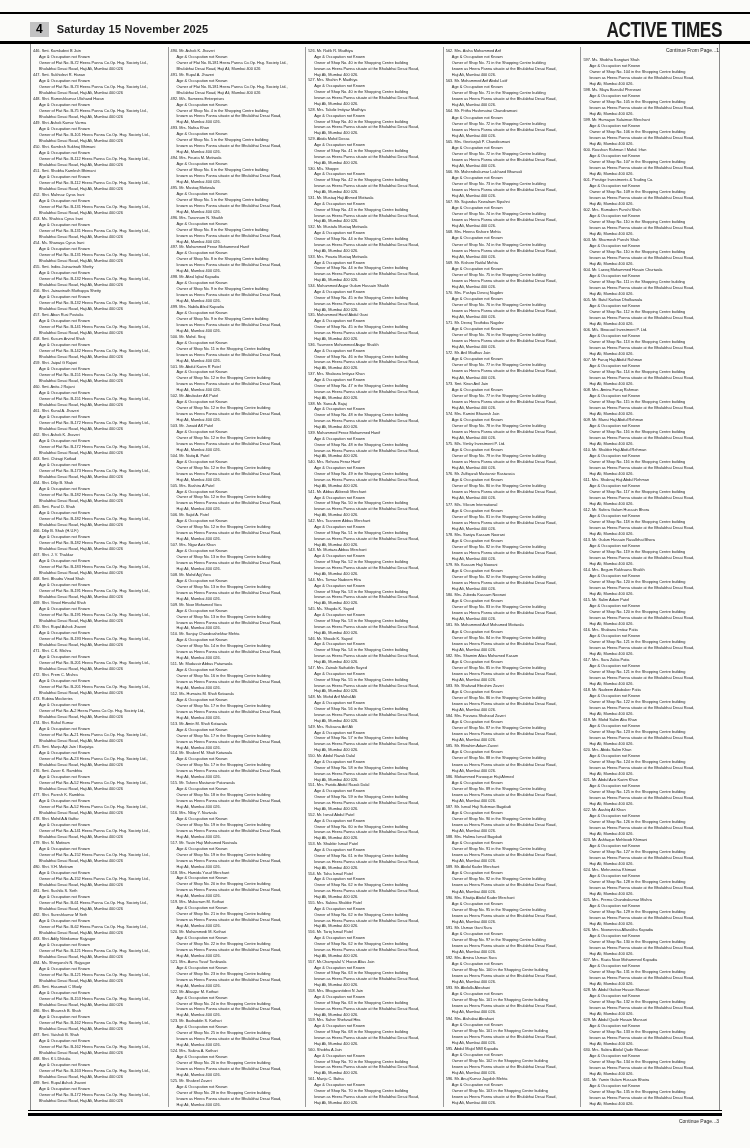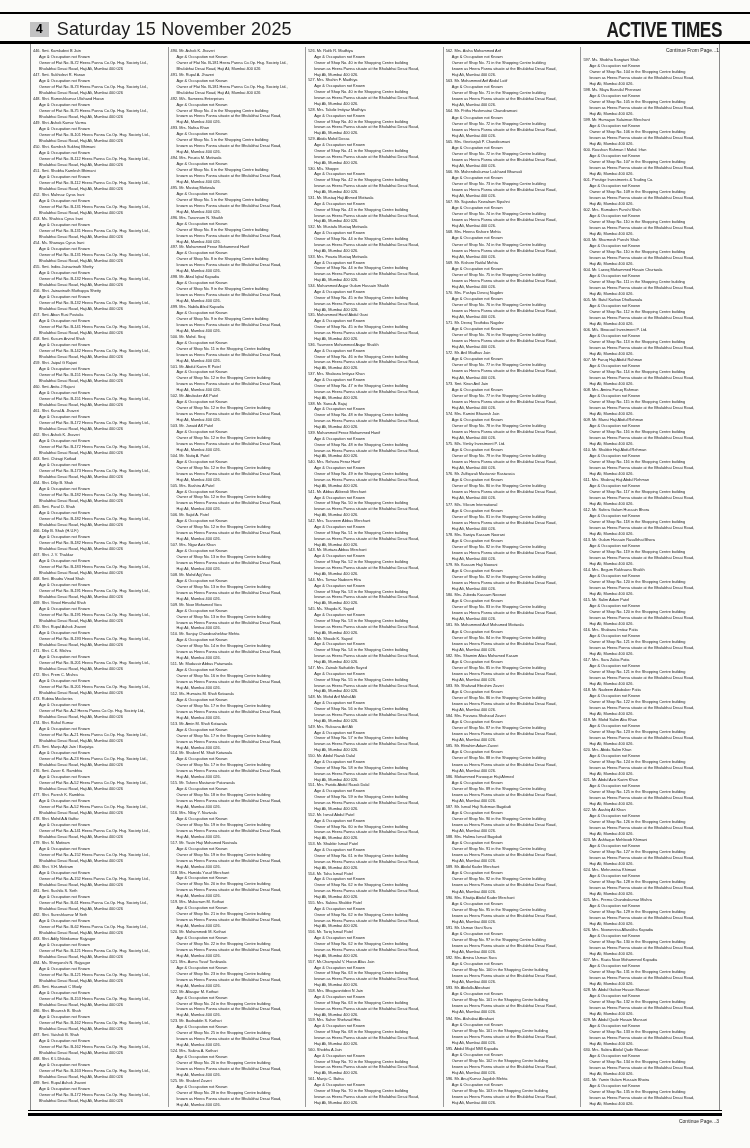--- a/index.html
+++ b/index.html
@@ -4,21 +4,21 @@
 <style>
   html,body{margin:0;padding:0;}
   body{
     width:750px;height:1148px;position:relative;overflow:hidden;
     background:#fbfbf9;color:#1c1c1c;
     font-family:"Liberation Sans",sans-serif;
   }
   .top-rule{position:absolute;left:0;right:0;top:12px;height:2px;background:#000;}
   .header{position:absolute;left:30px;right:28px;top:19px;height:20px;display:flex;align-items:center;}
   .pnum{background:#c2c2c2;color:#000;font-weight:bold;font-size:12px;line-height:15px;padding:0 6px;margin-right:8px;}
-  .pdate{font-weight:normal;font-size:18px;letter-spacing:.2px;}
+  .pdate{font-weight:bold;font-size:11px;letter-spacing:.2px;}
   .masthead{margin-left:auto;font-weight:bold;font-size:21px;letter-spacing:-.5px;transform:scale(.82,1.08);transform-origin:right center;white-space:nowrap;}
   .head-rule{position:absolute;left:0;right:0;top:41px;height:2.5px;background:#000;}
   .vline{position:absolute;top:44px;height:1066px;width:1px;background:#8a8a8a;}
   .vl-left{left:30px;} .vl-right{left:719px;}
   .columns{position:absolute;left:31px;top:47px;width:688px;height:1060px;display:flex;overflow:hidden;}
   .col{width:137.6px;box-sizing:border-box;padding:1px 3px 0 2px;border-right:1px solid #999;overflow:hidden;}
   .col:last-child{border-right:none;padding-top:10px;}
   .entry{padding-left:6px;}
   .l{white-space:nowrap;font-size:3.9px;letter-spacing:0;color:#222;}
   .c0 .l{line-height:6.0px;}

